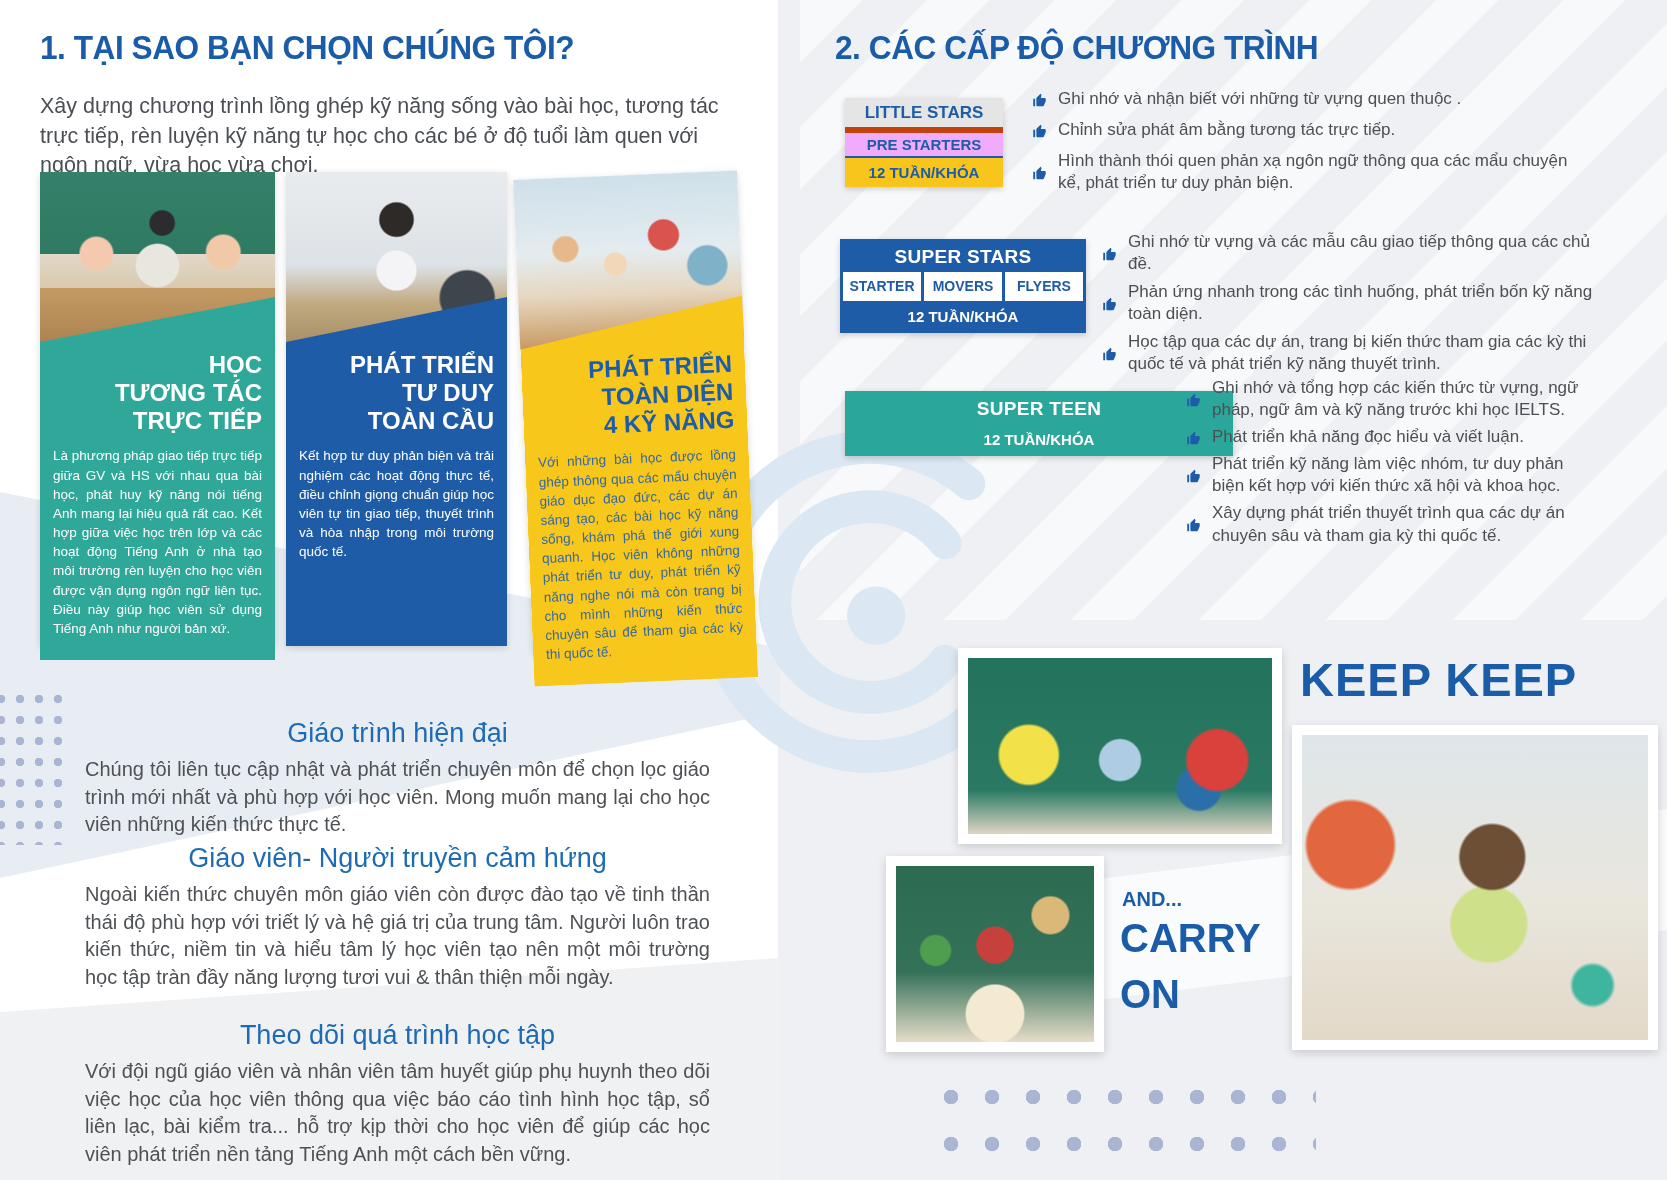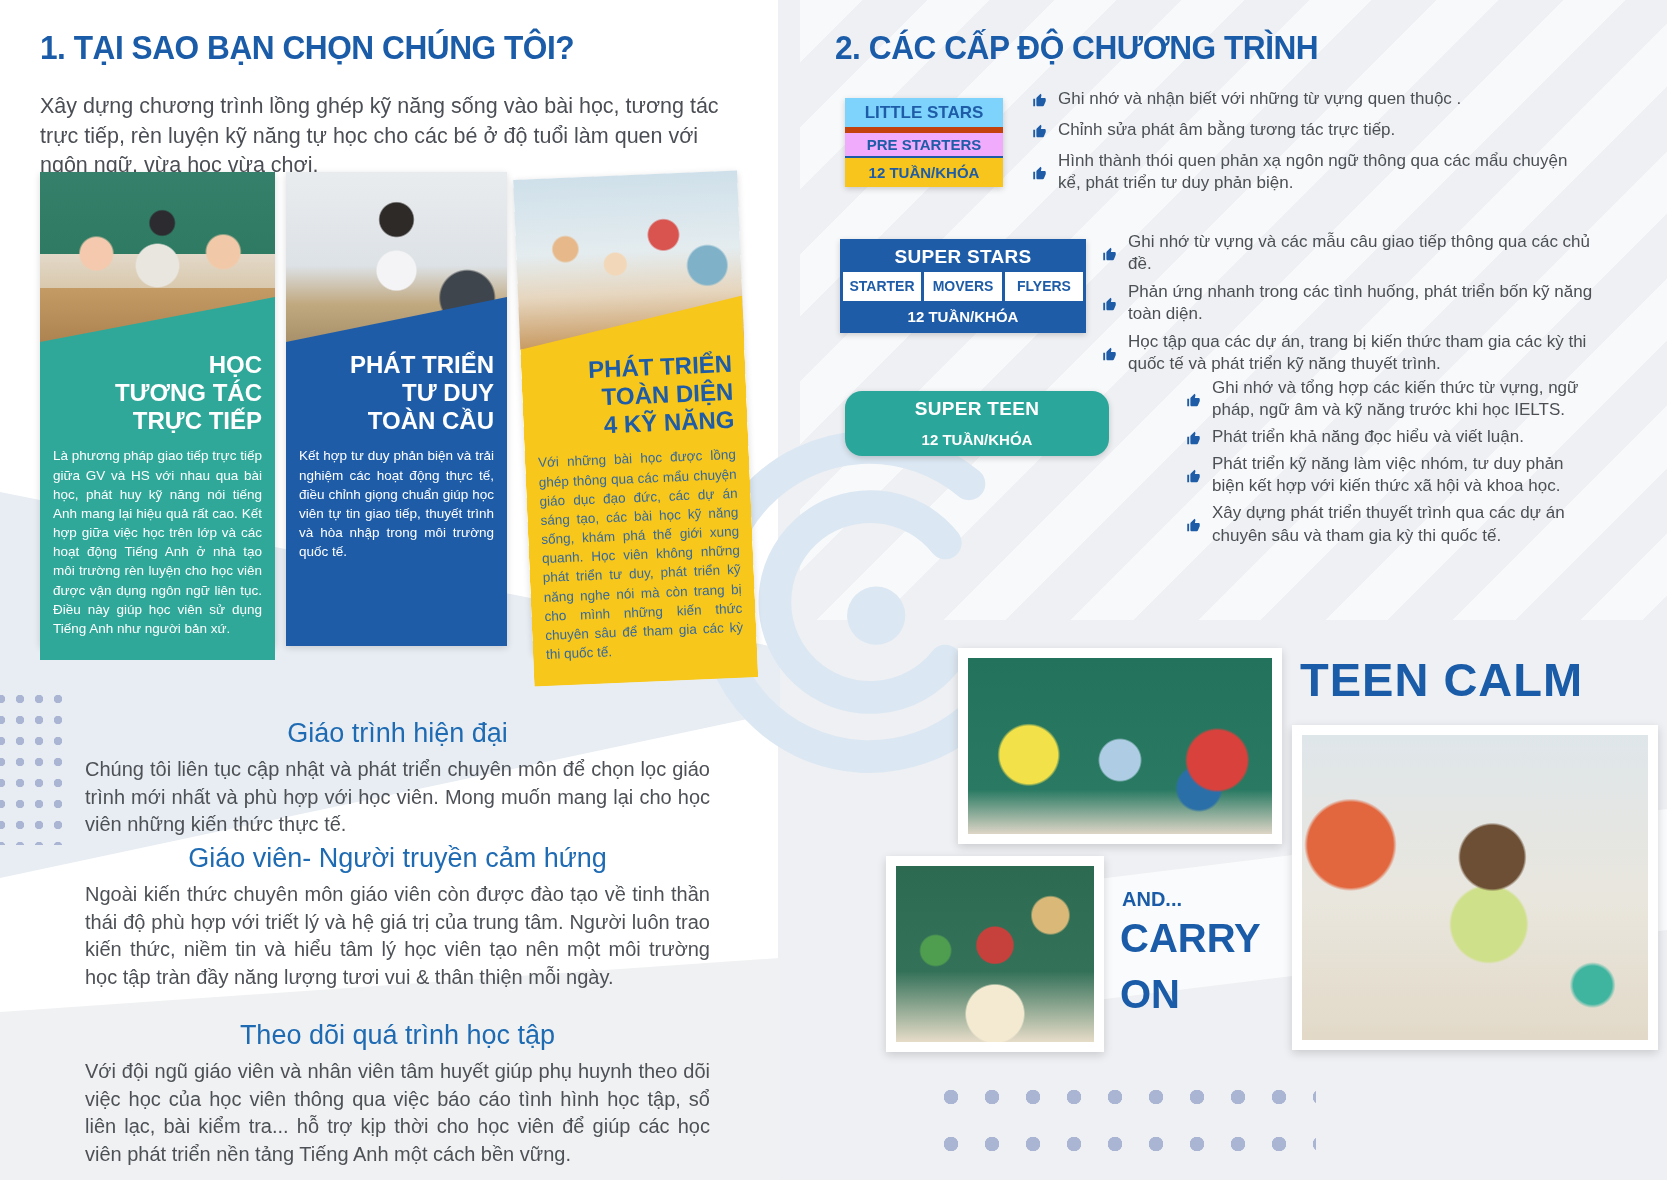--- a/index.html
+++ b/index.html
@@ -53,27 +53,27 @@
   
   .feat-h { position:absolute; left:85px; width:625px; text-align:center; color:#1e6bb3;
             font-size:27px; }
   .feat-b { position:absolute; left:85px; width:625px; text-align:justify; color:#4d5156;
             font-size:20px; line-height:1.38; }
 
   
   .lv { position:absolute; text-align:center; font-weight:bold; box-shadow:0 2px 6px rgba(0,0,0,.18);
         box-sizing:border-box; }
   .lv1 { left:845px; top:98px; width:158px; }
-  .lv1 .r1 { background:#7dd3fc; color:#1e5ca8; height:29px; line-height:29px; font-size:17px; }
+  .lv1 .r1 { background:#e5e5e5; color:#1e5ca8; height:29px; line-height:29px; font-size:17px; }
   .lv1 .r2 { background:#f0abfc; color:#1e5ca8; height:23px; line-height:23px; font-size:15px;
              border-top:6px solid #c2410c; border-bottom:2px solid #1e5ca8;text-align:center; }
   .lv1 .r3 { background:#f7c51c; color:#1e5ca8; height:29px; line-height:29px; font-size:15px; }
   .lv-solid { padding:0 3px 3px; }
   .lv2 { left:840px; top:239px; width:246px; background:#1e5ca8; }
-  .lv3 { left:845px; top:391px; width:264px; background:#2aa79a;border-radius:17px; }
+  .lv3 { left:845px; top:391px; width:388px; background:#2aa79a; }
   .lv-solid .r1 { color:#ffffff; height:33px; line-height:35px; font-size:19px; letter-spacing:.3px; }
   .lv-solid .cells { display:flex; gap:3px; }
   .lv-solid .cell { background:#ffffff; height:29px; line-height:29px; font-size:14px; flex:1; }
   .lv2 .cell { color:#1e5ca8; }
   .lv3 .cell { color:#2aa79a; }
   .lv3 .cell-wide { flex:2; }
   .lv-solid .r3 { color:#ffffff; height:29px; line-height:31px; font-size:15px; }
 
   
   .blist { position:absolute; }
@@ -293,21 +293,21 @@
         <svg class="bico" viewBox="0 0 24 24">
             <path fill="#1e5ca8" d="M2 21h3V9H2v12zM22 10c0-1.1-.9-2-2-2h-5.8l.9-4.4v-.3c0-.4-.2-.8-.4-1.1L13.7 1 7.6 7.1C7.2 7.5 7 8 7 8.6V19c0 1.1.9 2 2 2h8.2c.8 0 1.5-.5 1.8-1.2l2.9-6.8c.1-.2.1-.5.1-.7v-2.3z"></path>
           </svg>
         <span class="btxt">Xây dựng phát triển thuyết trình qua các dự án chuyên sâu và tham gia kỳ thi quốc tế.</span>
       </div>
     </div>
 
     <div class="pframe pf-globe">
       <div class="ph ph-globe"></div>
     </div>
-    <div class="keep-calm">TEEN CALM</div>
+    <div class="keep-calm">KEEP KEEP</div>
     <div class="pframe pf-girl">
       <div class="ph ph-write"></div>
     </div>
     <div class="pframe pf-read">
       <div class="ph ph-read"></div>
     </div>
     <div class="and-txt">AND...</div>
     <div class="carry-txt">CARRY</div>
     <div class="on-txt">ON</div>
   </div>

